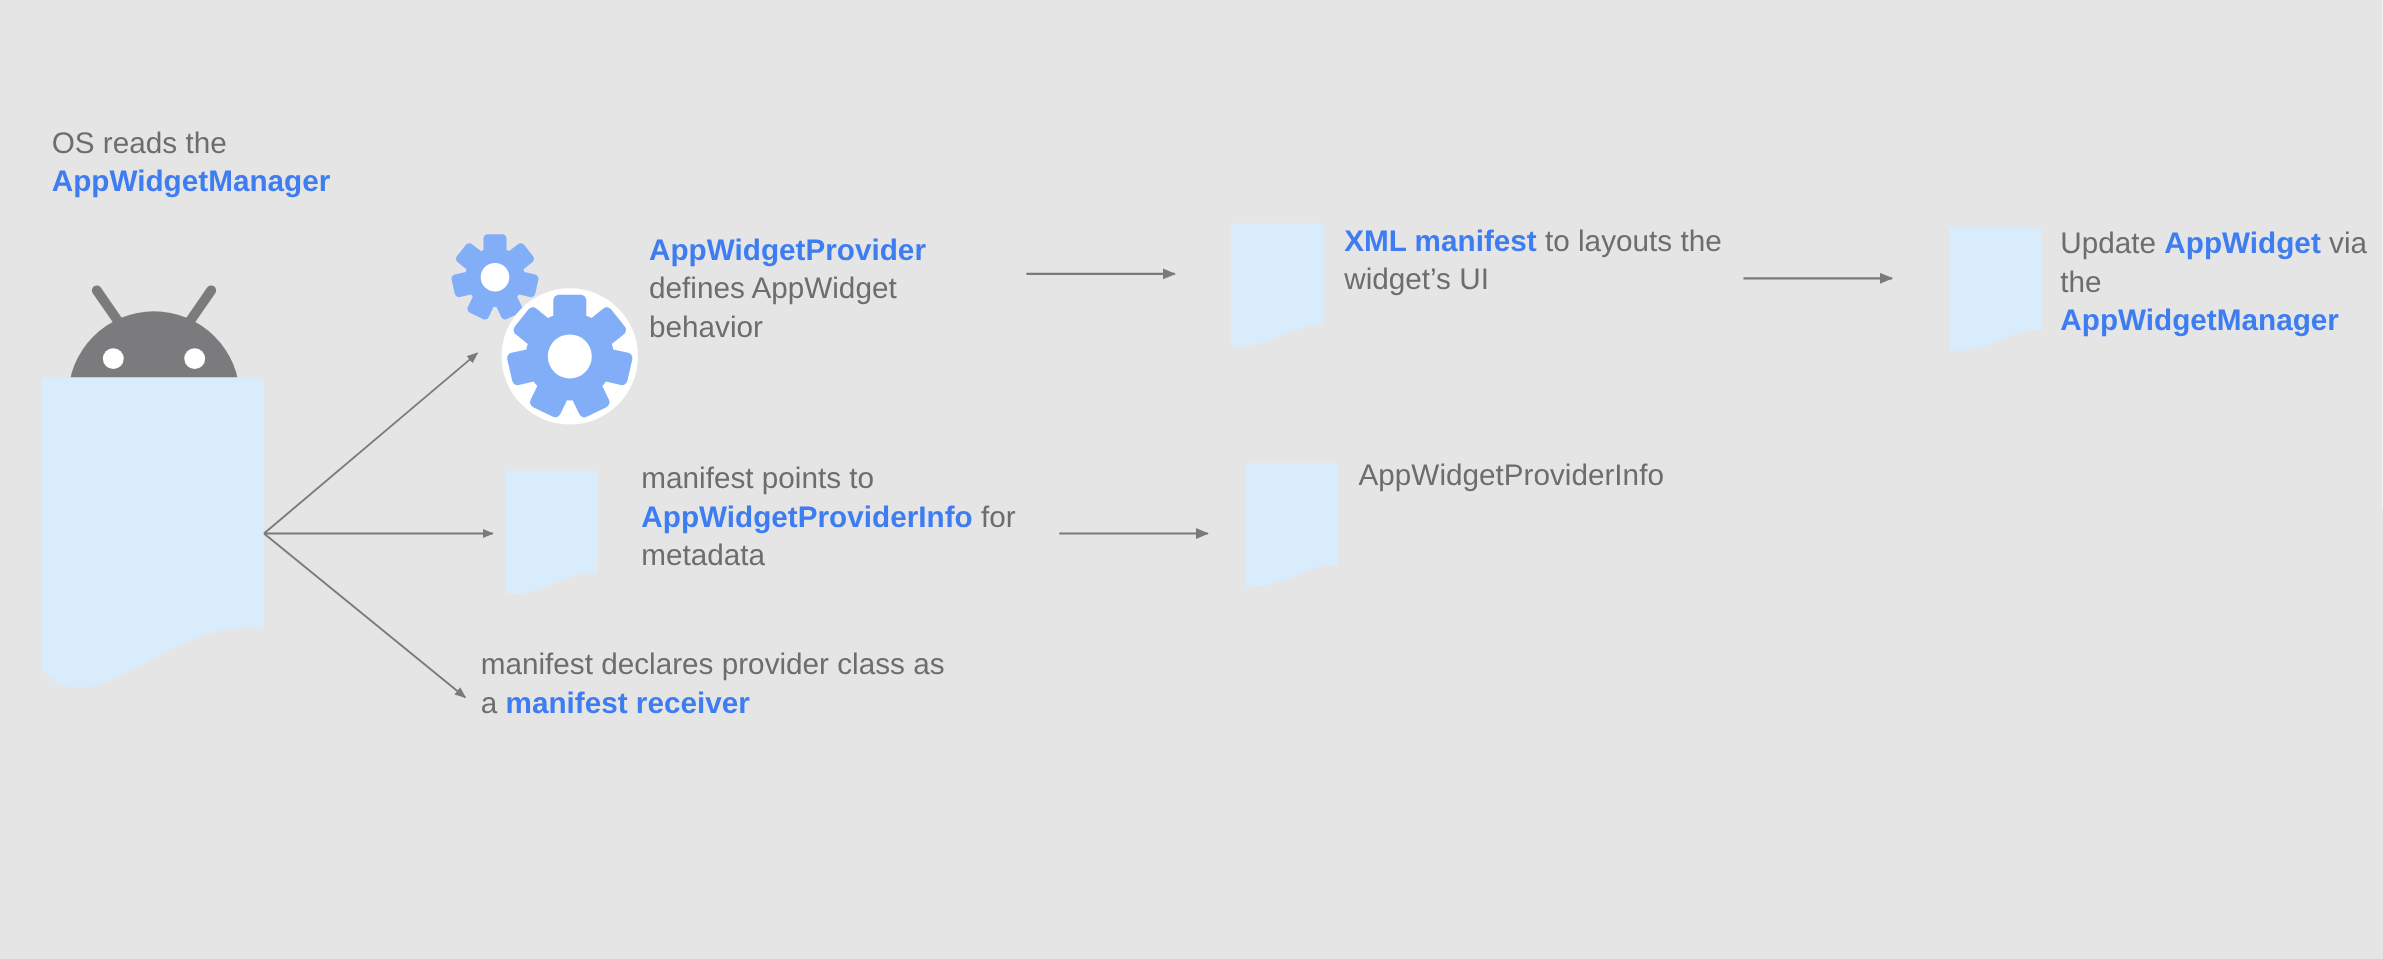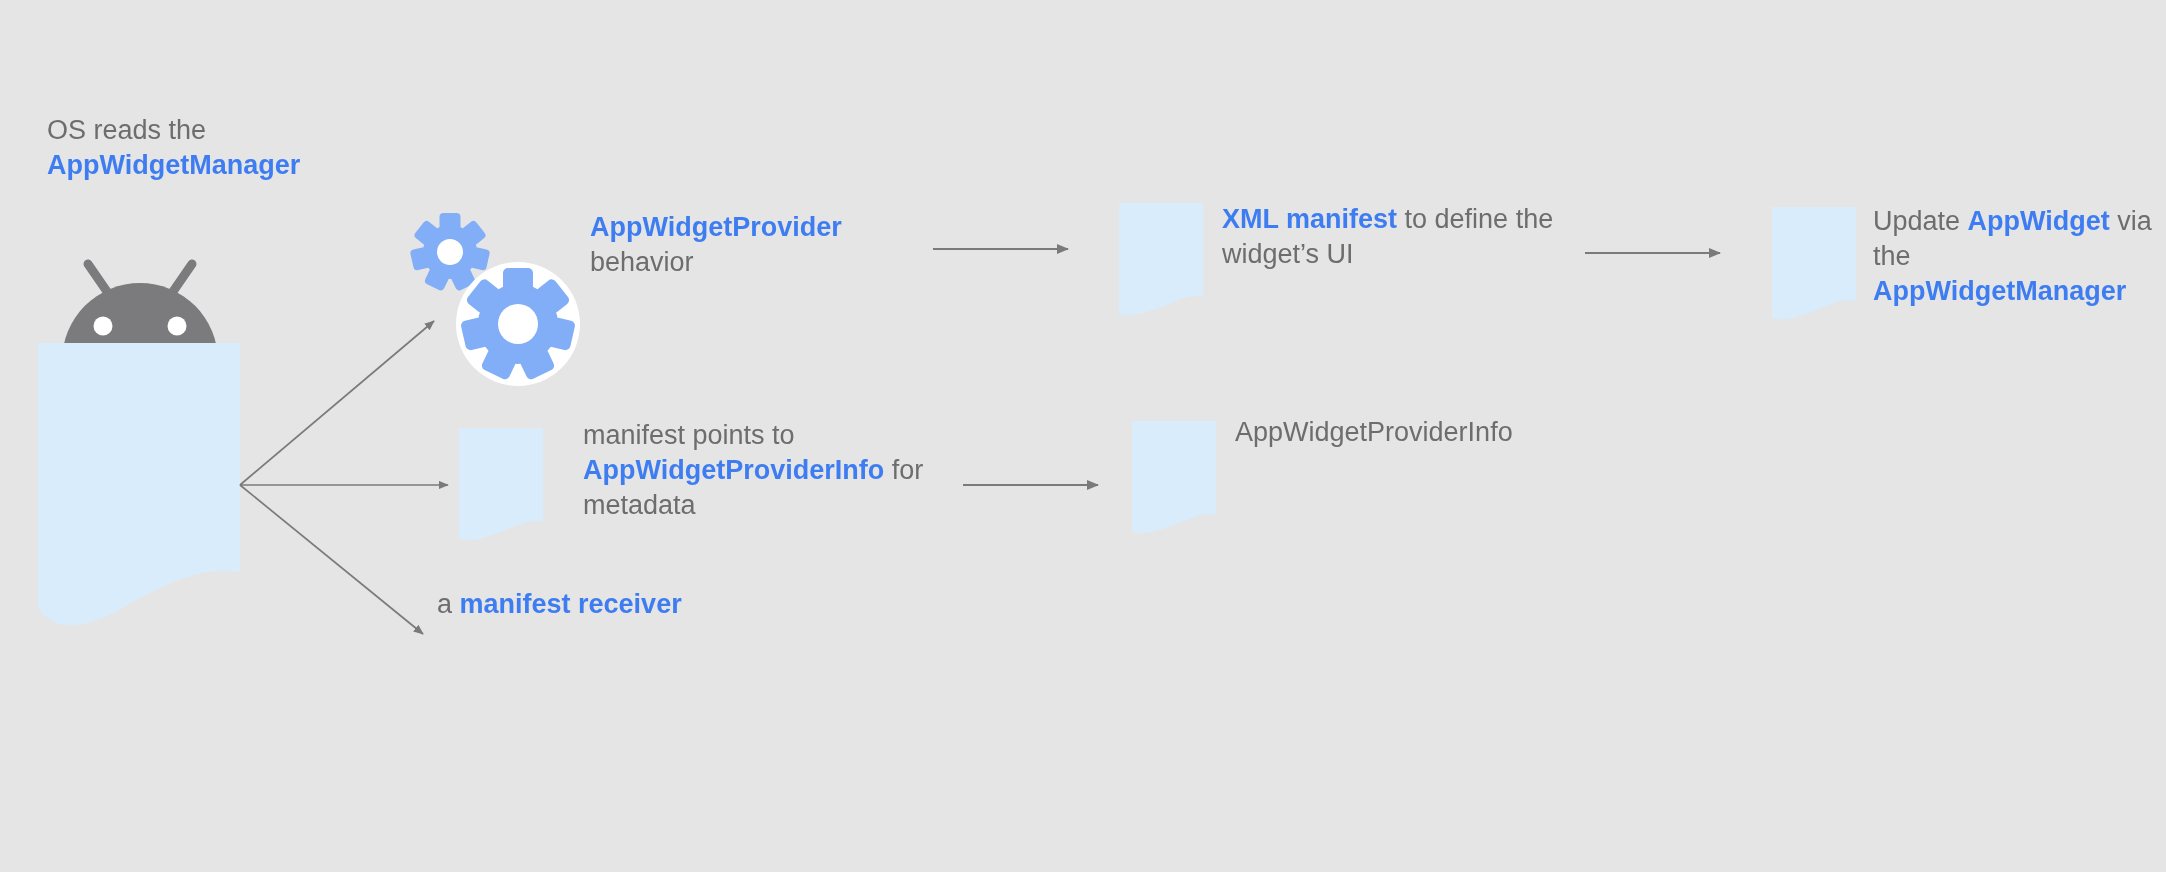--- a/index.html
+++ b/index.html
@@ -135,41 +135,43 @@
     </g>
   </svg>
 
   <div class="txt" style="left:47px; top:113px;">
     <div><span>OS reads the</span></div>
     <div><span class="link">AppWidgetManager</span></div>
   </div>
 
   <div class="txt" style="left:590px; top:210px;">
     <div><span class="link">AppWidgetProvider</span></div>
+    <div><span>defines AppWidget</span></div>
     <div><span>behavior</span></div>
   </div>
 
   <div class="txt" style="left:1222px; top:202px;">
-    <div><span class="link">XML manifest</span><span> to define the</span></div>
+    <div><span class="link">XML manifest</span><span> to layouts the</span></div>
     <div><span>widget’s UI</span></div>
   </div>
 
   <div class="txt" style="left:1873px; top:204px;">
     <div><span>Update </span><span class="link">AppWidget</span><span> via</span></div>
     <div><span>the</span></div>
     <div><span class="link">AppWidgetManager</span></div>
   </div>
 
   <div class="txt" style="left:583px; top:418px;">
     <div><span>manifest points to</span></div>
     <div><span class="link">AppWidgetProviderInfo</span><span> for</span></div>
     <div><span>metadata</span></div>
   </div>
 
   <div class="txt" style="left:1235px; top:415px;">
     <div><span>AppWidgetProviderInfo</span></div>
   </div>
 
   <div class="txt" style="left:437px; top:587px;">
+    <div><span>manifest declares provider class as</span></div>
     <div><span>a </span><span class="link">manifest receiver</span></div>
   </div>
 
 </div>
 
 </body></html>

